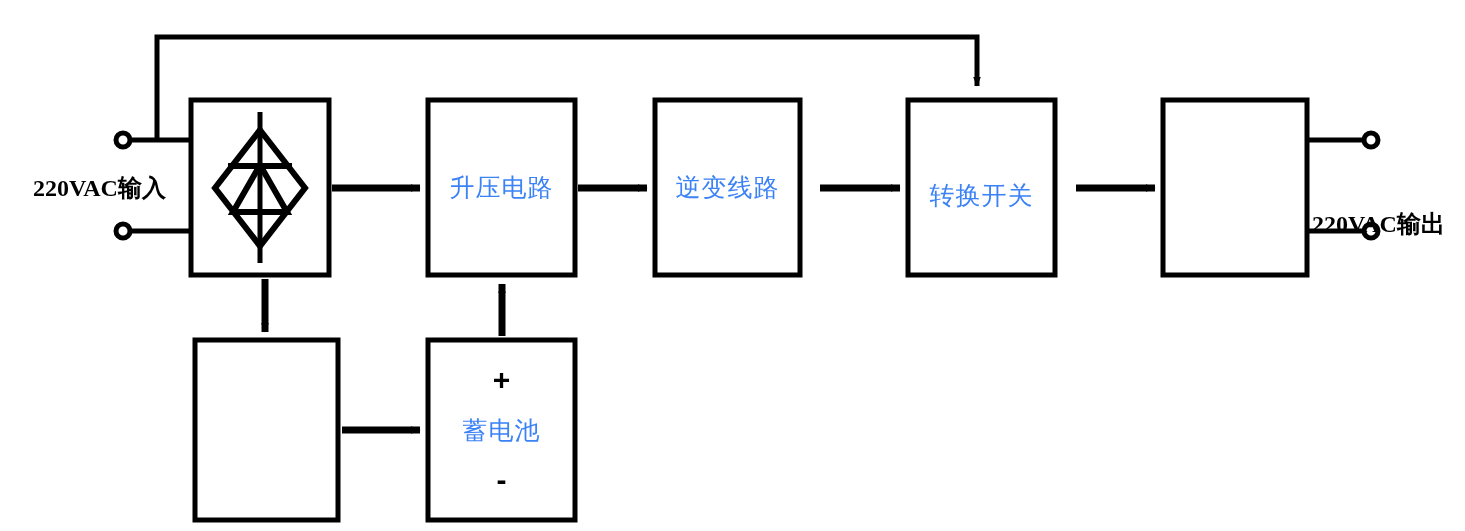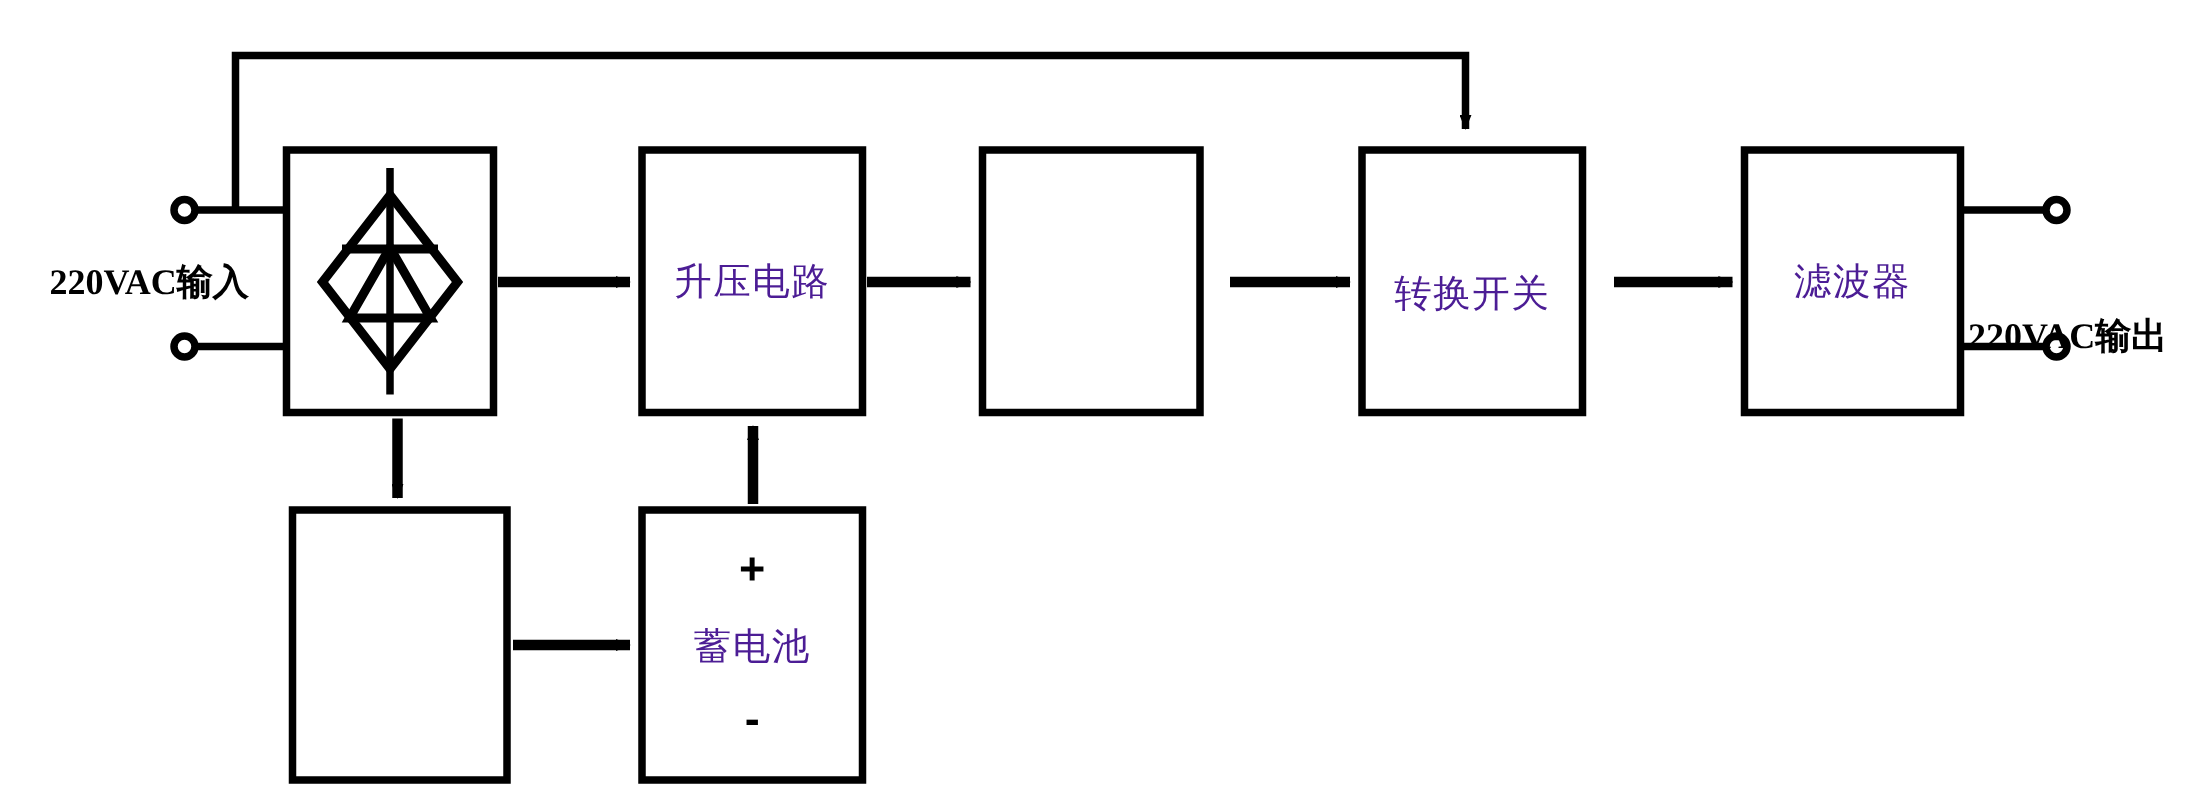--- a/index.html
+++ b/index.html
@@ -24,21 +24,21 @@
   }
   svg.layer *{pointer-events:auto;}
 
   .blk-label{
     position:absolute;
     display:flex;
     align-items:center;
     justify-content:center;
     font-size:25px;
     font-weight:400;
-    color:#4c1d95;
+    color:#3b82f6;
     letter-spacing:1px;
     white-space:nowrap;
     font-family:"Liberation Serif","DejaVu Serif",serif;
   }
   .term-label{
     position:absolute;
     font-size:24px;
     font-weight:bold;
     color:#000000;
     white-space:nowrap;
@@ -119,24 +119,24 @@
 
     <line x1="502" y1="336" x2="502" y2="284" stroke="#000000" stroke-width="7" marker-end="url(#ah)"></line>
   </svg>
 
   <div class="term-label" style="left:33px; top:172px;">220VAC输入</div>
 
   <div class="term-label" style="left:1312px; top:172px;margin-top:36px;">220VAC输出</div>
 
   <div class="blk-label" style="left:428px; top:100px; width:147px; height:175px;">升压电路</div>
 
+  <div class="blk-label" style="left:655px; top:100px; width:145px; height:175px;">逆变线路</div>
 
   <div class="blk-label" style="left:908px; top:108px; width:147px; height:175px;">转换开关</div>
 
-  <div class="blk-label" style="left:1163px; top:100px; width:144px; height:175px;">滤波器</div>
 
 
   <div class="blk-label" style="left:428px; top:340px; width:147px; height:180px;">蓄电池</div>
 
   <div class="pol" style="left:428px; top:365px; width:147px;">+</div>
 
   <div class="pol" style="left:428px; top:465px; width:147px;">-</div>
 
 </div>
 

